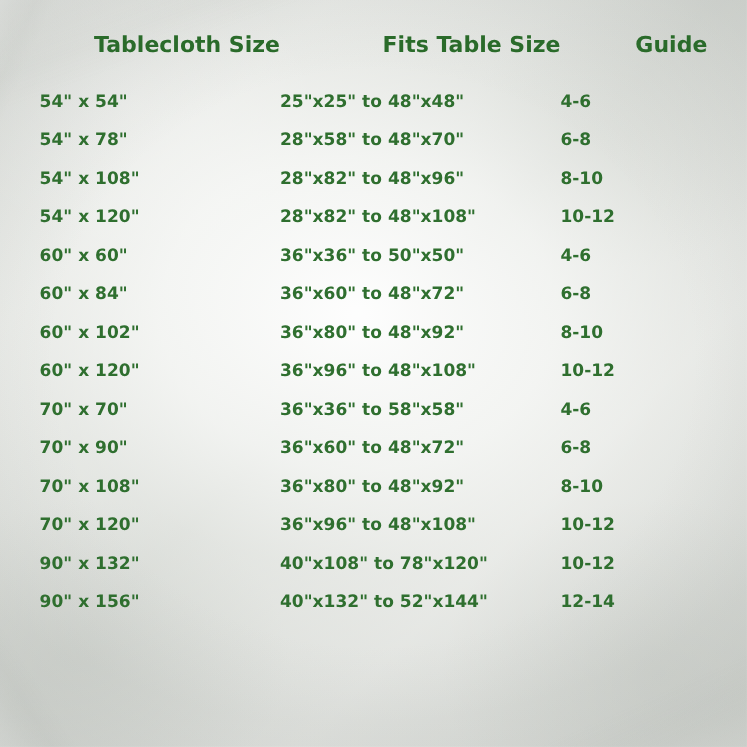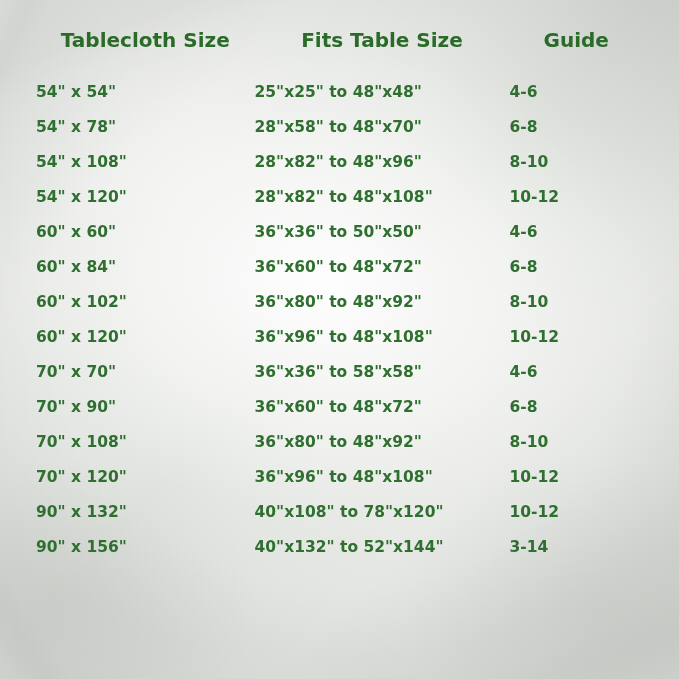--- a/index.html
+++ b/index.html
@@ -66,21 +66,21 @@
     width: 100%;
     border-collapse: collapse;
     table-layout: fixed;
   }
   table.size-table th {
     color: #2a6b2a;
     font-family: "DejaVu Sans", sans-serif;
     font-weight: bold;
     font-size: 20px;
     padding: 0 0 22px 0;
-    text-align: center;
+    text-align: right;
     white-space: nowrap;
   }
   table.size-table td {
     color: #2f6f2f;
     font-family: "DejaVu Sans", sans-serif;
     font-weight: bold;
     font-size: 15.5px;
     padding: 8.5px 0;
     text-align: left;
     white-space: nowrap;
@@ -178,18 +178,18 @@
           <td class="c3">10-12</td>
         </tr>
         <tr>
           <td class="c1">90" x 132"</td>
           <td class="c2">40"x108" to 78"x120"</td>
           <td class="c3">10-12</td>
         </tr>
         <tr>
           <td class="c1">90" x 156"</td>
           <td class="c2">40"x132" to 52"x144"</td>
-          <td class="c3">3-14</td>
+          <td class="c3">12-14</td>
         </tr>
       </tbody>
     </table>
   </div>
 </div>
 
 </body></html>

